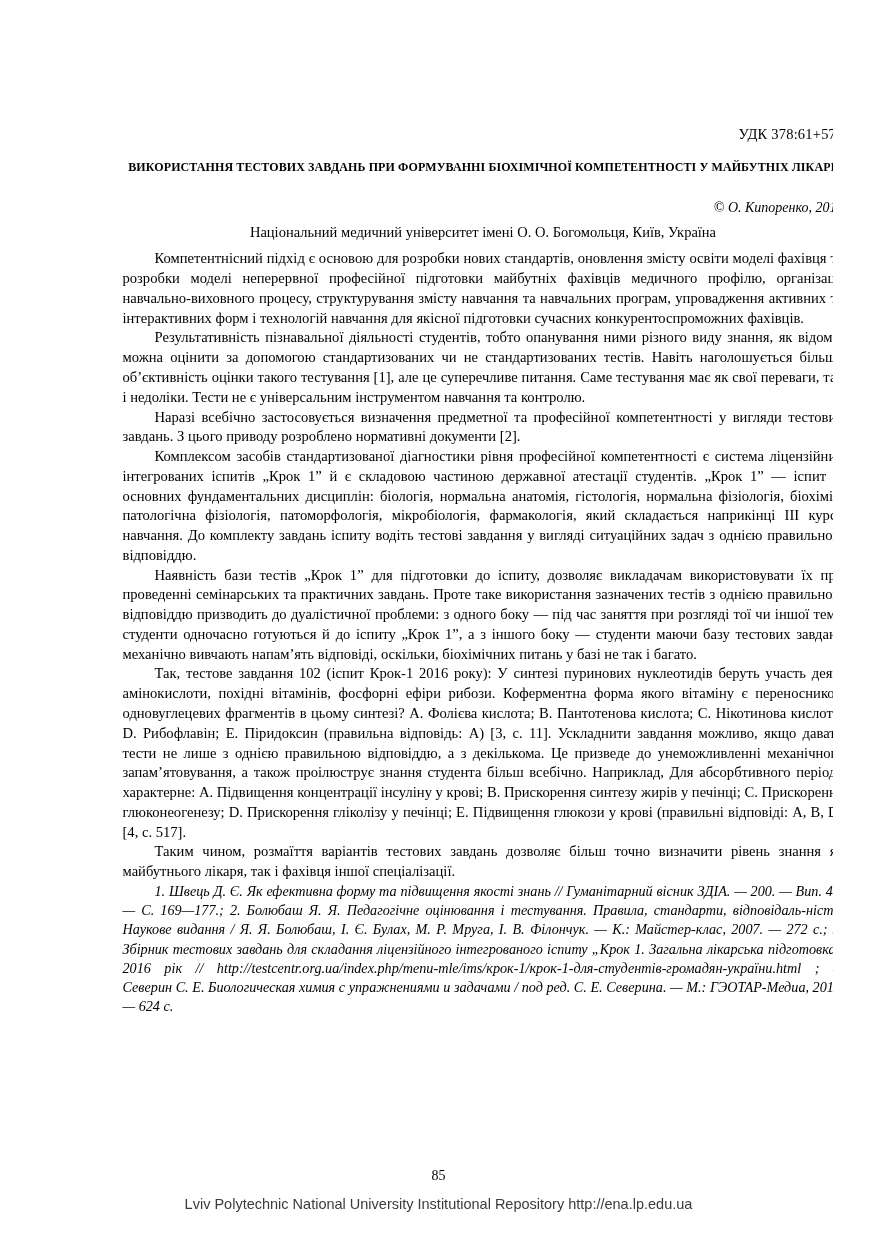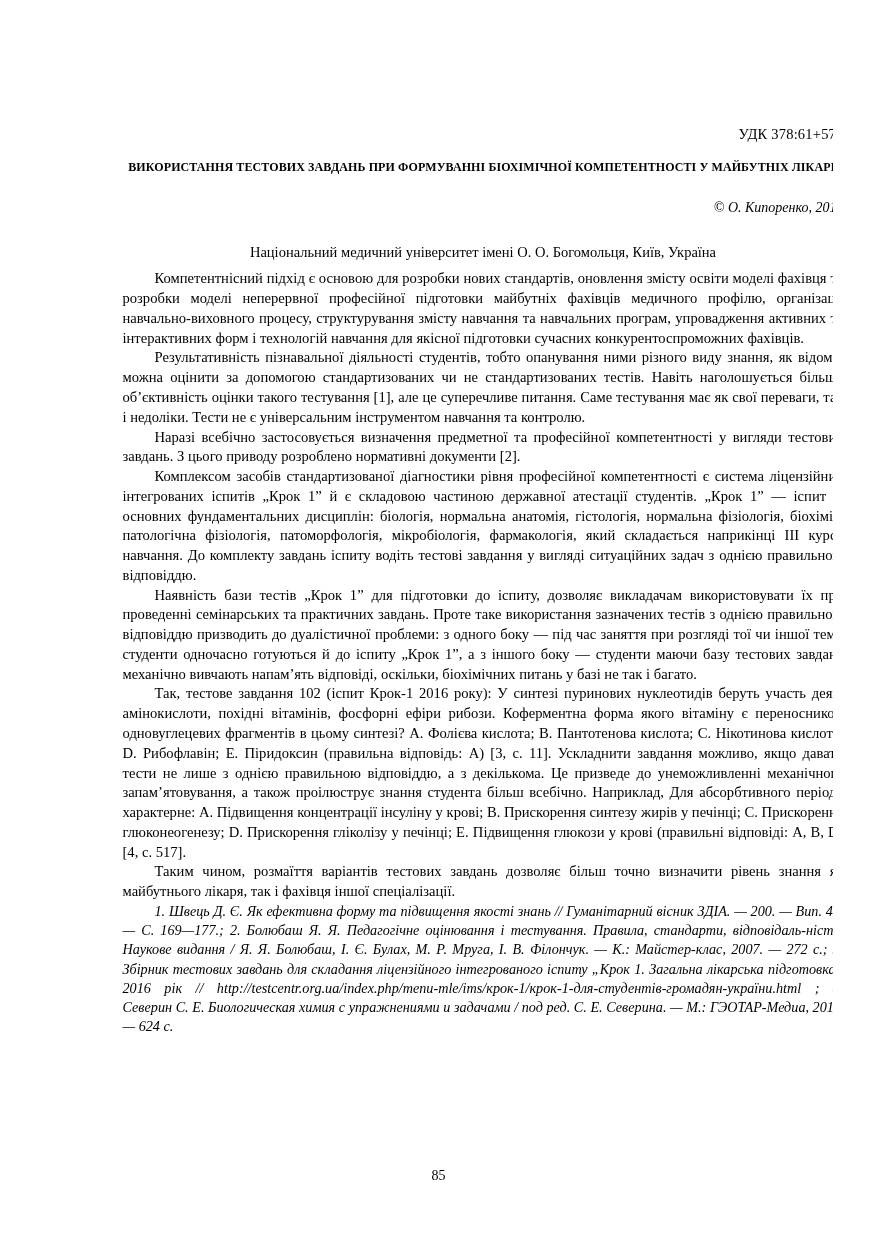--- a/index.html
+++ b/index.html
@@ -42,21 +42,21 @@
   }
   .copyright {
     text-align: right;
     font-style: italic;
     font-size: 14px;
     margin-top: 24px;
   }
   .affiliation {
     text-align: center;
     font-size: 14.5px;
-    margin-top: 28px;
+    margin-top: 8px;
   }
   .body-text {
     margin-top: 8px;
   }
   p.para {
     margin: 0;
     font-size: 14.6px;
     line-height: 1.355;
     text-align: justify;
     text-indent: 32px;
@@ -110,13 +110,14 @@
       <p class="para">Комплексом засобів стандартизованої діагностики рівня професійної компетентності є система ліцензійних інтегрованих іспитів „Крок 1” й є складовою частиною державної атестації студентів. „Крок 1” — іспит із основних фундаментальних дисциплін: біологія, нормальна анатомія, гістологія, нормальна фізіологія, біохімія, патологічна фізіологія, патоморфологія, мікробіологія, фармакологія, який складається наприкінці ІІІ курсу навчання. До комплекту завдань іспиту водіть тестові завдання у вигляді ситуаційних задач з однією правильною відповіддю.</p>
       <p class="para">Наявність бази тестів „Крок 1” для підготовки до іспиту, дозволяє викладачам використовувати їх при проведенні семінарських та практичних завдань. Проте таке використання зазначених тестів з однією правильною відповіддю призводить до дуалістичної проблеми: з одного боку — під час заняття при розгляді тої чи іншої теми студенти одночасно готуються й до іспиту „Крок 1”, а з іншого боку — студенти маючи базу тестових завдань механічно вивчають напам’ять відповіді, оскільки, біохімічних питань у базі не так і багато.</p>
       <p class="para">Так, тестове завдання 102 (іспит Крок-1 2016 року): У синтезі пуринових нуклеотидів беруть участь деякі амінокислоти, похідні вітамінів, фосфорні ефіри рибози. Коферментна форма якого вітаміну є переносником одновуглецевих фрагментів в цьому синтезі? А. Фолієва кислота; В. Пантотенова кислота; С. Нікотинова кислота; D. Рибофлавін; Е. Піридоксин (правильна відповідь: А) [3, с. 11]. Ускладнити завдання можливо, якщо давати тести не лише з однією правильною відповіддю, а з декількома. Це призведе до унеможливленні механічного запам’ятовування, а також проілюструє знання студента більш всебічно. Наприклад, Для абсорбтивного періоду характерне: А. Підвищення концентрації інсуліну у крові; В. Прискорення синтезу жирів у печінці; С. Прискорення глюконеогенезу; D. Прискорення гліколізу у печінці; Е. Підвищення глюкози у крові (правильні відповіді: А, В, D) [4, с. 517].</p>
       <p class="para">Таким чином, розмаїття варіантів тестових завдань дозволяє більш точно визначити рівень знання як майбутнього лікаря, так і фахівця іншої спеціалізації.</p>
       <p class="refs">1. Швець Д. Є. Як ефективна форму та підвищення якості знань // Гуманітарний вісник ЗДІА. — 200. — Вип. 41. — С. 169—177.; 2. Болюбаш Я. Я. Педагогічне оцінювання і тестування. Правила, стандарти, відповідаль-ність. Наукове видання / Я. Я. Болюбаш, І. Є. Булах, М. Р. Мруга, І. В. Філончук. — К.: Майстер-клас, 2007. — 272 с.; 3. Збірник тестових завдань для складання ліцензійного інтегрованого іспиту „Крок 1. Загальна лікарська підготовка”  2016  рік  //  http://testcentr.org.ua/index.php/menu-mle/ims/крок-1/крок-1-для-студентів-громадян-україни.html ; 4. Северин С. Е. Биологическая химия с упражнениями и задачами / под ред. С. Е. Северина. — М.: ГЭОТАР-Медиа, 2011. — 624 с.</p>
     </div>
 
   </div>
 
   <div class="page-number">85</div>
+  <div class="footer-repo">Lviv Polytechnic National University Institutional Repository http://ena.lp.edu.ua</div>
 </div>
 
 </body></html>

